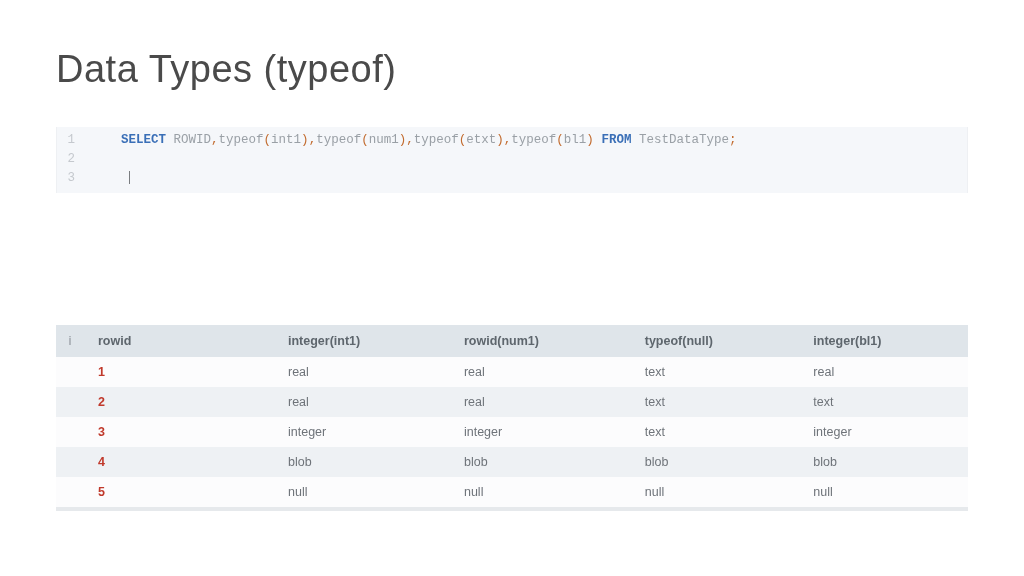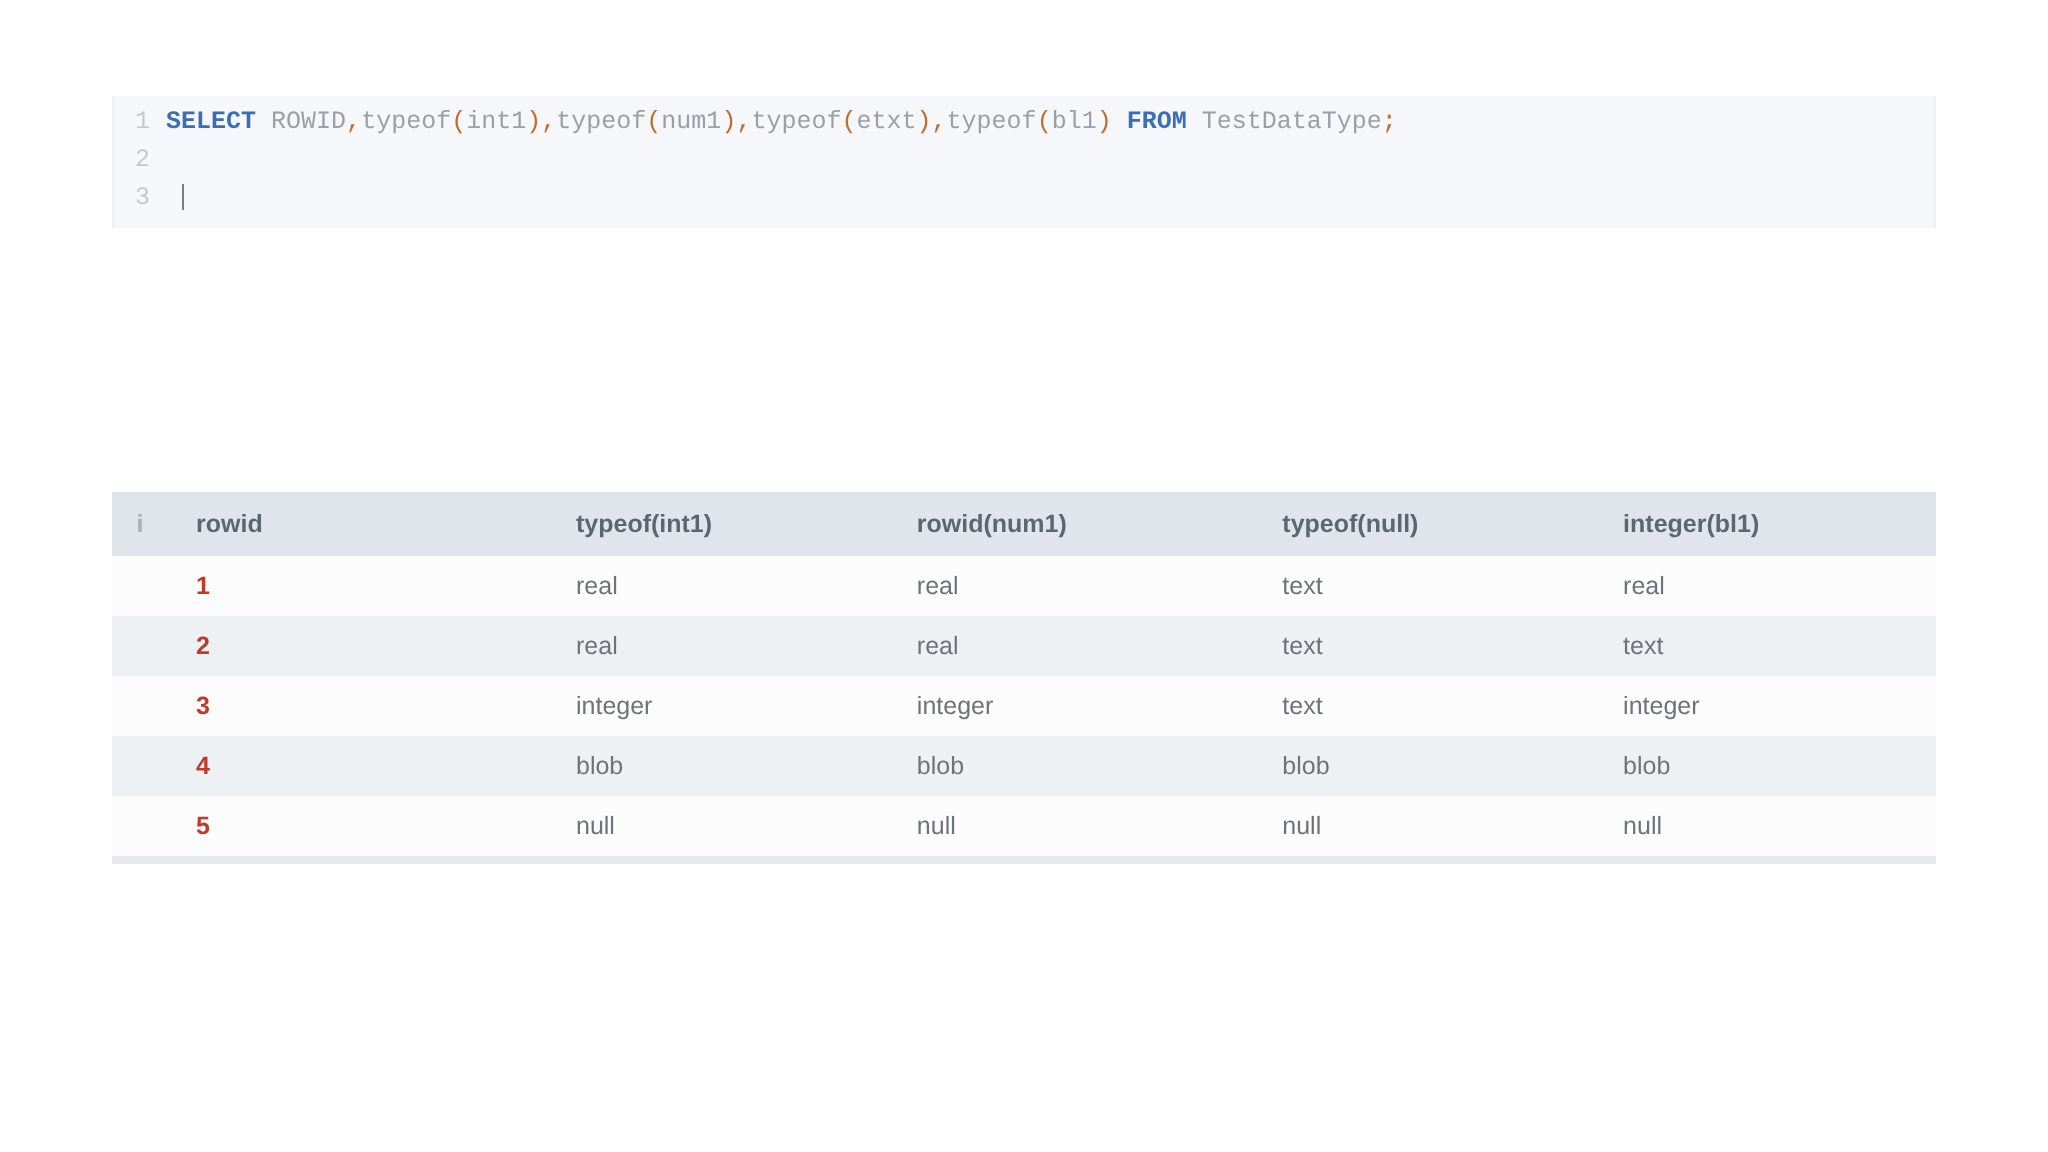--- a/index.html
+++ b/index.html
@@ -2,41 +2,42 @@
 <html><head>
 <meta charset="utf-8">
 <style>
   * { box-sizing: border-box; margin: 0; padding: 0; }
   html, body { width: 1024px; height: 576px; background: #ffffff; font-family: "Segoe UI", Arial, sans-serif; }
   .slide { width: 1024px; height: 576px; position: relative; padding: 48px 56px 0 56px; }
   .title { font-size: 38px; font-weight: 400; color: #4a4a4a; letter-spacing: 0.5px; margin-bottom: 36px; }
   .editor-block { background: #f5f7fa; border-left: 1px solid #eef0f3; border-right: 1px solid #eef0f3; padding: 4px 0 6px 0; font-family: Consolas, "Courier New", monospace; font-size: 12.5px; line-height: 1.5; color: #8a8d91; }
   .code-line { display: flex; }
   .gutter { width: 26px; text-align: right; color: #c5c9ce; padding-right: 8px; user-select: none; }
-  .code-text { white-space: pre; }
+  .code-text { white-space: pre; margin-left: 38px; }
   .kw { color: #3a6fb7; font-weight: bold; }
   .id { color: #9aa0a6; }
   .punc { color: #c26b2e; }
   .spacer { height: 132px; }
   .result-table { width: 100%; border-collapse: collapse; font-size: 12.5px; color: #6e7379; }
   .result-table thead th { background: #dfe5ea; font-weight: 700; text-align: left; padding: 9px 14px; color: #5e666d; }
   .result-table thead th.idx { width: 24px; text-align: center; padding: 9px 4px; color: #aab0b6; }
   .result-table tbody td { padding: 8px 14px; }
   .result-table tbody tr.odd { background: #fcfcfd; }
   .result-table tbody tr.even { background: #eef1f4; }
   .result-table tbody td.rowid { color: #c0392b; font-weight: 600; }
   .result-table .col-rowid { width: 190px; }
   .cursor { display: inline-block; width: 0; border-right: 1px solid #7a7d80; height: 13px; vertical-align: middle; }
   .table-footer-line { height: 4px; background: #e6e9ec; }
 </style>
 </head>
 <body>
 
 <div class="slide">
 
+  <h1 class="title">Data Types (typeof)</h1>
 
   <div class="editor-block">
     <div class="code-line">
       <span class="gutter">1</span>
       <span class="code-text"><span class="kw">SELECT</span> <span class="id">ROWID</span><span class="punc">,</span><span class="id">typeof</span><span class="punc">(</span><span class="id">int1</span><span class="punc">)</span><span class="punc">,</span><span class="id">typeof</span><span class="punc">(</span><span class="id">num1</span><span class="punc">)</span><span class="punc">,</span><span class="id">typeof</span><span class="punc">(</span><span class="id">etxt</span><span class="punc">)</span><span class="punc">,</span><span class="id">typeof</span><span class="punc">(</span><span class="id">bl1</span><span class="punc">)</span> <span class="kw">FROM</span> <span class="id">TestDataType</span><span class="punc">;</span></span>
     </div>
     <div class="code-line">
       <span class="gutter">2</span>
       <span class="code-text"> </span>
     </div>
@@ -46,21 +47,21 @@
     </div>
   </div>
 
   <div class="spacer"></div>
 
   <table class="result-table">
     <thead>
       <tr>
         <th class="idx">i</th>
         <th class="col-rowid">rowid</th>
-        <th>typeof(int1)</th>
+        <th>integer(int1)</th>
         <th>rowid(num1)</th>
         <th>typeof(null)</th>
         <th>integer(bl1)</th>
       </tr>
     </thead>
     <tbody>
       <tr class="odd">
         <td></td>
         <td class="rowid">1</td>
         <td>real</td>

